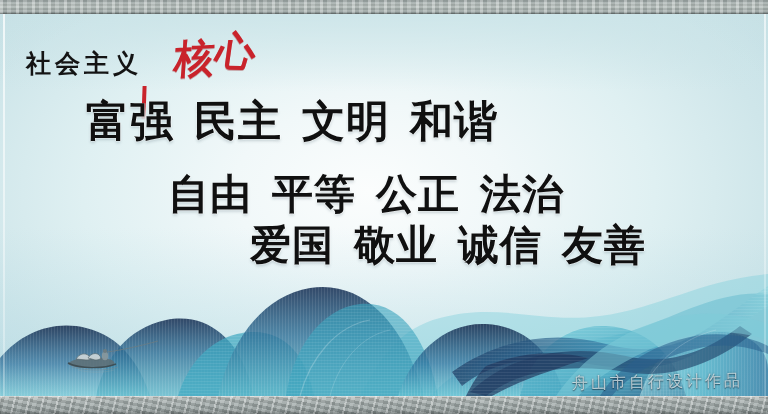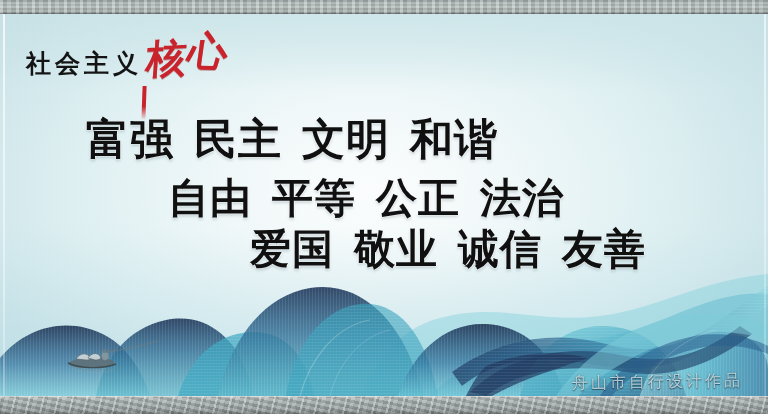--- a/index.html
+++ b/index.html
@@ -45,21 +45,21 @@
   
   .art{position:absolute;left:0;bottom:18px;width:768px;height:150px;}
   .art svg{display:block;width:768px;height:150px;}
 
   
   .boat{position:absolute;left:52px;top:336px;width:125px;height:42px;}
   .boat svg{display:block;}
 
   
   .logo{position:absolute;left:26px;top:30px;width:240px;height:80px;}
-  .logo-row{display:flex;align-items:flex-end;height:46px;}
+  .logo-row{display:flex;align-items:flex-end;height:46px;gap:28px;}
   .logo-main{
     font-family:"DejaVu Sans","Liberation Sans",sans-serif;
     font-size:25px;font-weight:700;color:#141414;letter-spacing:4px;
     line-height:1;white-space:nowrap;
   }
   .logo-core{
     font-family:"DejaVu Serif","Liberation Serif",serif;
     font-size:40px;font-weight:700;color:#c9232b;
     line-height:.86;margin-left:3px;letter-spacing:-1px;
     white-space:nowrap;
@@ -71,30 +71,30 @@
     position:absolute;left:118px;top:58px;
     font-family:"DejaVu Sans","Liberation Sans",sans-serif;
     font-size:21px;font-weight:700;color:#161616;letter-spacing:3px;
     white-space:nowrap;line-height:1;
   }
   .brush-tail{position:absolute;left:116px;top:56px;width:4px;height:34px;
     background:linear-gradient(180deg,#c9232b 0%,#c9232b 60%,rgba(201,35,43,0) 100%);
     transform:rotate(2deg);border-radius:0 0 2px 2px;}
 
   
-  .slogans{position:absolute;left:0;top:118px;width:624px;}
+  .slogans{position:absolute;left:0;top:100px;width:624px;}
   .sline{
     font-family:"DejaVu Serif","Liberation Serif",serif;
     font-weight:700;color:#101010;white-space:nowrap;
     line-height:1;letter-spacing:1px;
   }
   .sline span{display:inline-block;}
   .sline .grp+.grp{margin-left:20px;}
   .l1{font-size:43px;margin-left:86px;}
-  .l2{font-size:41px;margin-left:168px;margin-top:17px;}
+  .l2{font-size:41px;margin-left:168px;margin-top:31px;}
   .l3{font-size:41px;margin-left:250px;margin-top:10px;}
   .sline .grp{
     text-shadow:
       1px 0 0 rgba(255,255,255,.55),
       -1px 0 0 rgba(255,255,255,.35),
       0 1px 0 rgba(255,255,255,.30),
       0 2px 3px rgba(40,70,80,.22);
   }
 
   

